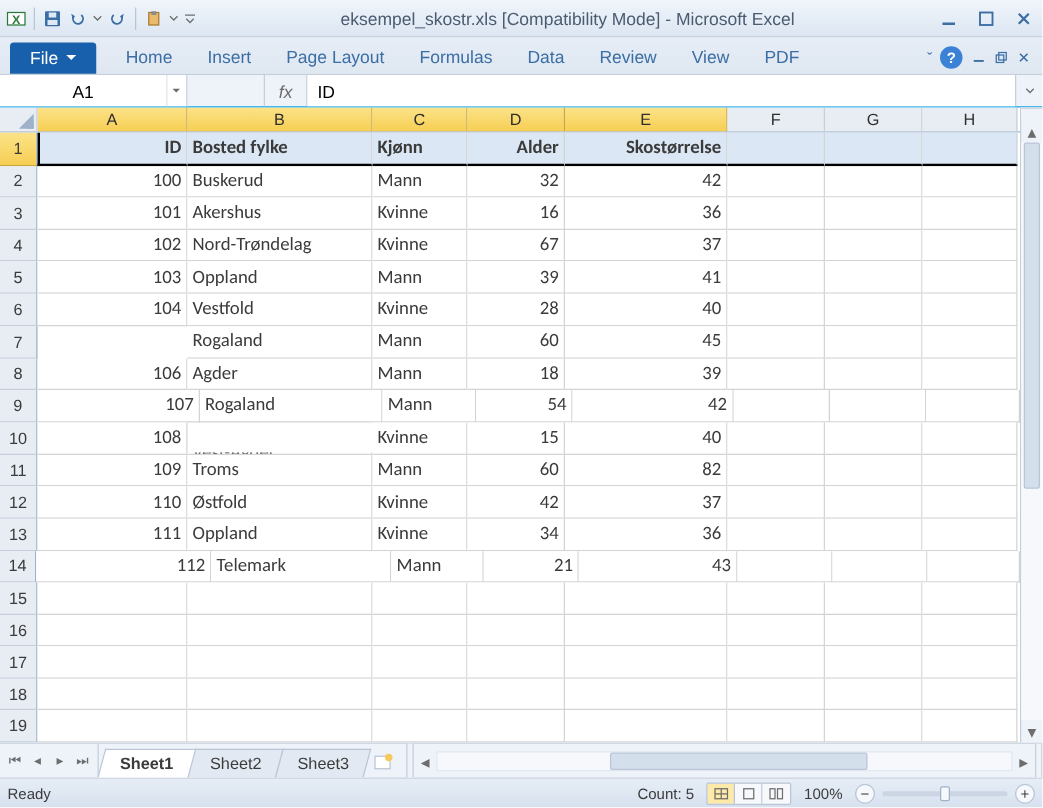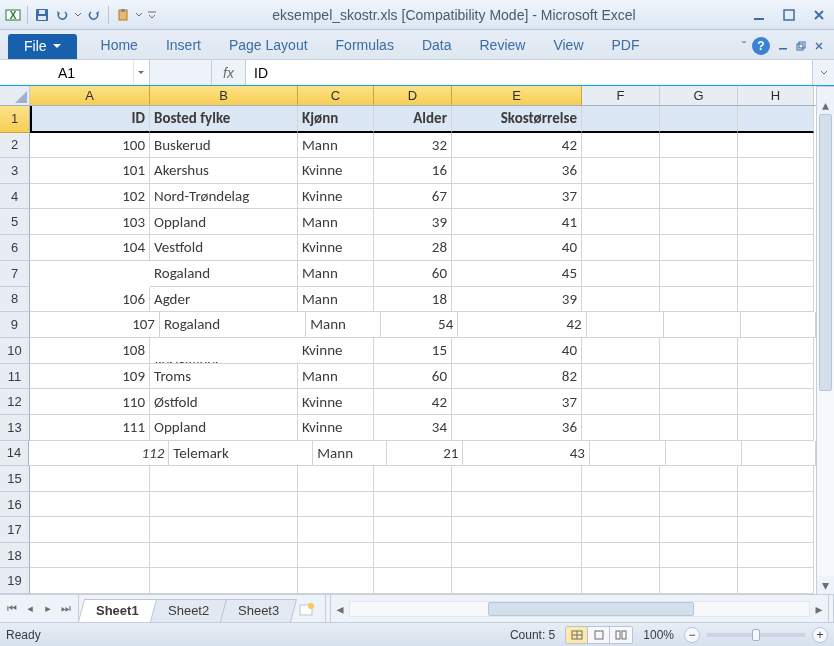--- a/index.html
+++ b/index.html
@@ -371,21 +371,21 @@
           <div class="cell" style="width: 148px;">Oppland</div>
           <div class="cell" style="width: 76px;">Kvinne</div>
           <div class="cell r" style="width: 78px;">34</div>
           <div class="cell r" style="width: 130px;">36</div>
           <div class="cell" style="width: 78px;"></div>
           <div class="cell" style="width: 78px;"></div>
           <div class="cell" style="width: 76px;"></div>
         </div>
         <div class="row">
           <div class="rh">14</div>
-          <div class="cell r" style="width: 144px; font-style: italic;">112</div>
+          <div class="cell r" style="width: 144px;">112</div>
           <div class="cell" style="width: 148px;">Telemark</div>
           <div class="cell" style="width: 76px;">Mann</div>
           <div class="cell r" style="width: 78px;">21</div>
           <div class="cell r" style="width: 130px;">43</div>
           <div class="cell" style="width: 78px;"></div>
           <div class="cell" style="width: 78px;"></div>
           <div class="cell" style="width: 76px;"></div>
         </div>
         <div class="row">
           <div class="rh">15</div>

